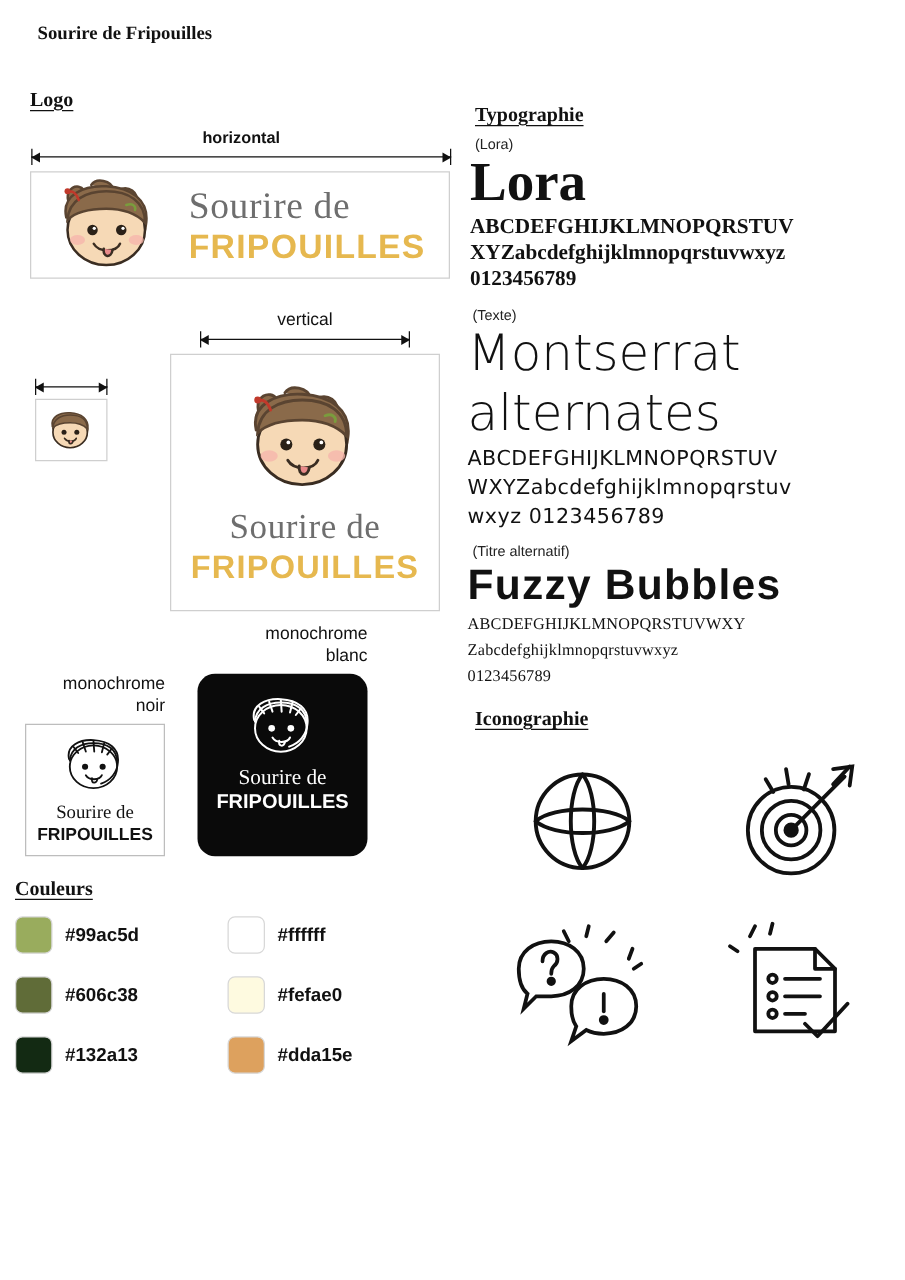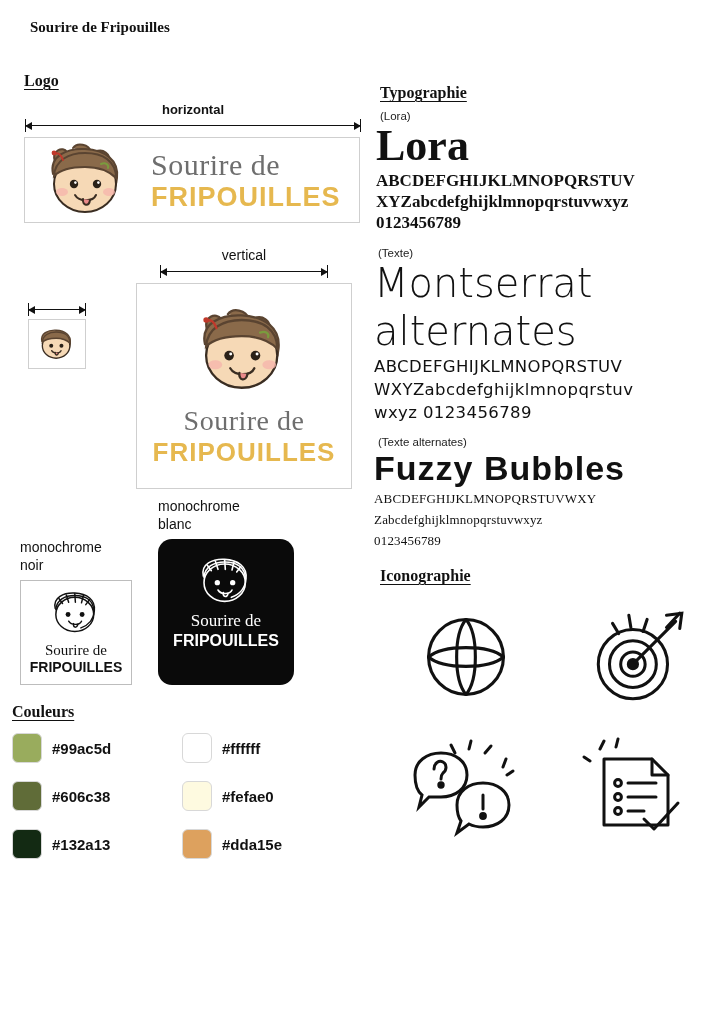--- a/index.html
+++ b/index.html
@@ -51,21 +51,21 @@
 
   
   .face { position:relative; }
   .face svg { display:block; }
 
   .wordmark { font-family:"Liberation Serif", serif; color:#6e6e6e; letter-spacing:0.5px; }
   .wordmark2 { font-family:"Liberation Sans", sans-serif; color:#e6b84f; font-weight:bold; letter-spacing:1px; }
 
   
   .mono-wrap { display:flex; gap:26px; padding-left: 20px; margin-top: 8px; align-items:flex-end; }
-  .mono-lbl { text-align:left; font-size:14px; line-height:18px; margin-bottom:6px; }
+  .mono-lbl { text-align:right; font-size:14px; line-height:18px; margin-bottom:6px; }
   .mono-noir { width:112px; border:1px solid #bdbdbd; background:#fff; padding:6px 4px 8px; text-align:center; }
   .mono-blanc { width:136px; height:146px; border-radius:14px; background:#0a0a0a; color:#fff; text-align:center; padding-top:14px; }
 
   
   .colors { margin-top: 18px; padding-left: 12px; }
   .swatch-grid { display:grid; grid-template-columns: 170px 170px; row-gap: 18px; margin-top: 12px; }
   .sw-item { display:flex; align-items:center; gap:10px; }
   .sw { width: 30px; height: 30px; border-radius: 6px; border:1px solid #d8d8d8; }
   .sw-hex { font-family:"Liberation Sans", sans-serif; font-weight:bold; font-size:15px; }
 
@@ -290,21 +290,21 @@
     <div style="margin-top:14px;">
       <div class="type-note" style="margin-left:6px;">(Texte)</div>
       <div class="type-name-sans">Montserrat</div>
       <div class="type-name-sans">alternates</div>
       <div class="glyphs-sans">ABCDEFGHIJKLMNOPQRSTUV</div>
       <div class="glyphs-sans">WXYZabcdefghijklmnopqrstuv</div>
       <div class="glyphs-sans">wxyz 0123456789</div>
     </div>
 
     <div style="margin-top:12px;">
-      <div class="type-note" style="margin-left:6px;">(Texte alternates)</div>
+      <div class="type-note" style="margin-left:6px;">(Titre alternatif)</div>
       <div class="type-name-fun">Fuzzy Bubbles</div>
       <div class="glyphs-fun">ABCDEFGHIJKLMNOPQRSTUVWXY</div>
       <div class="glyphs-fun">Zabcdefghijklmnopqrstuvwxyz</div>
       <div class="glyphs-fun">0123456789</div>
     </div>
 
     <div style="margin-top:16px; padding-left:8px;">
       <div class="section-title">Iconographie</div>
       <div class="icons-grid">
 

